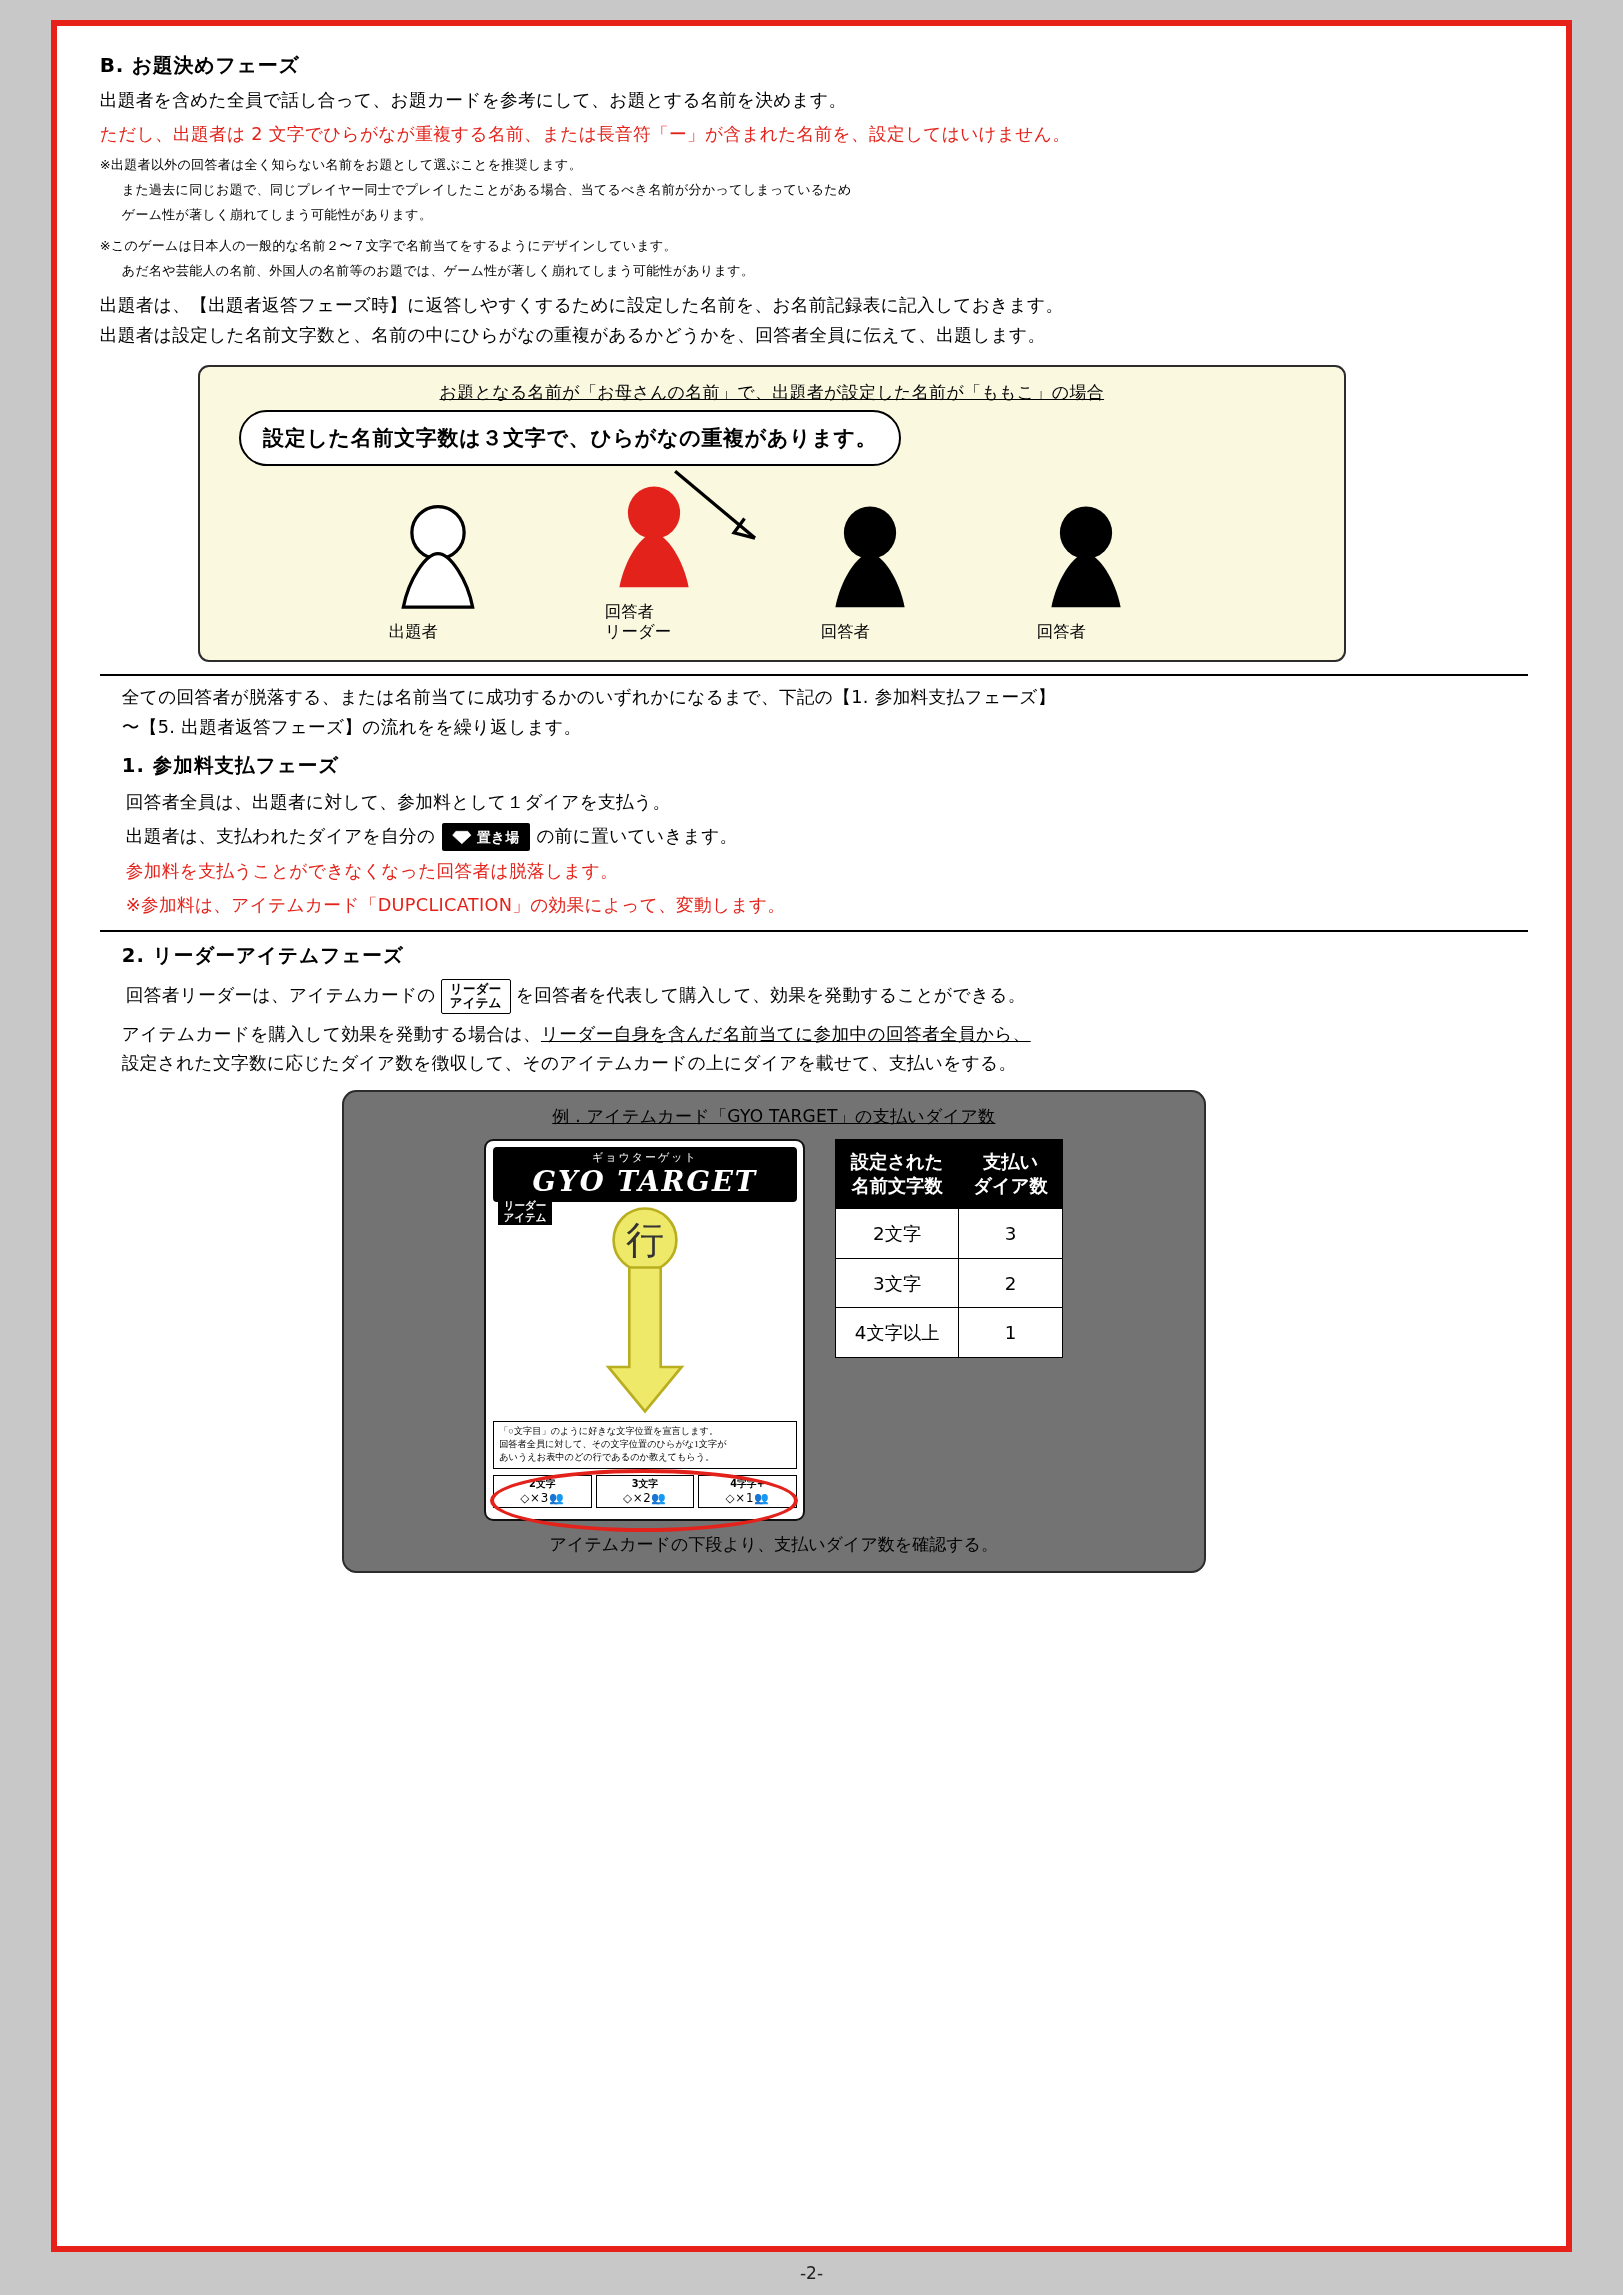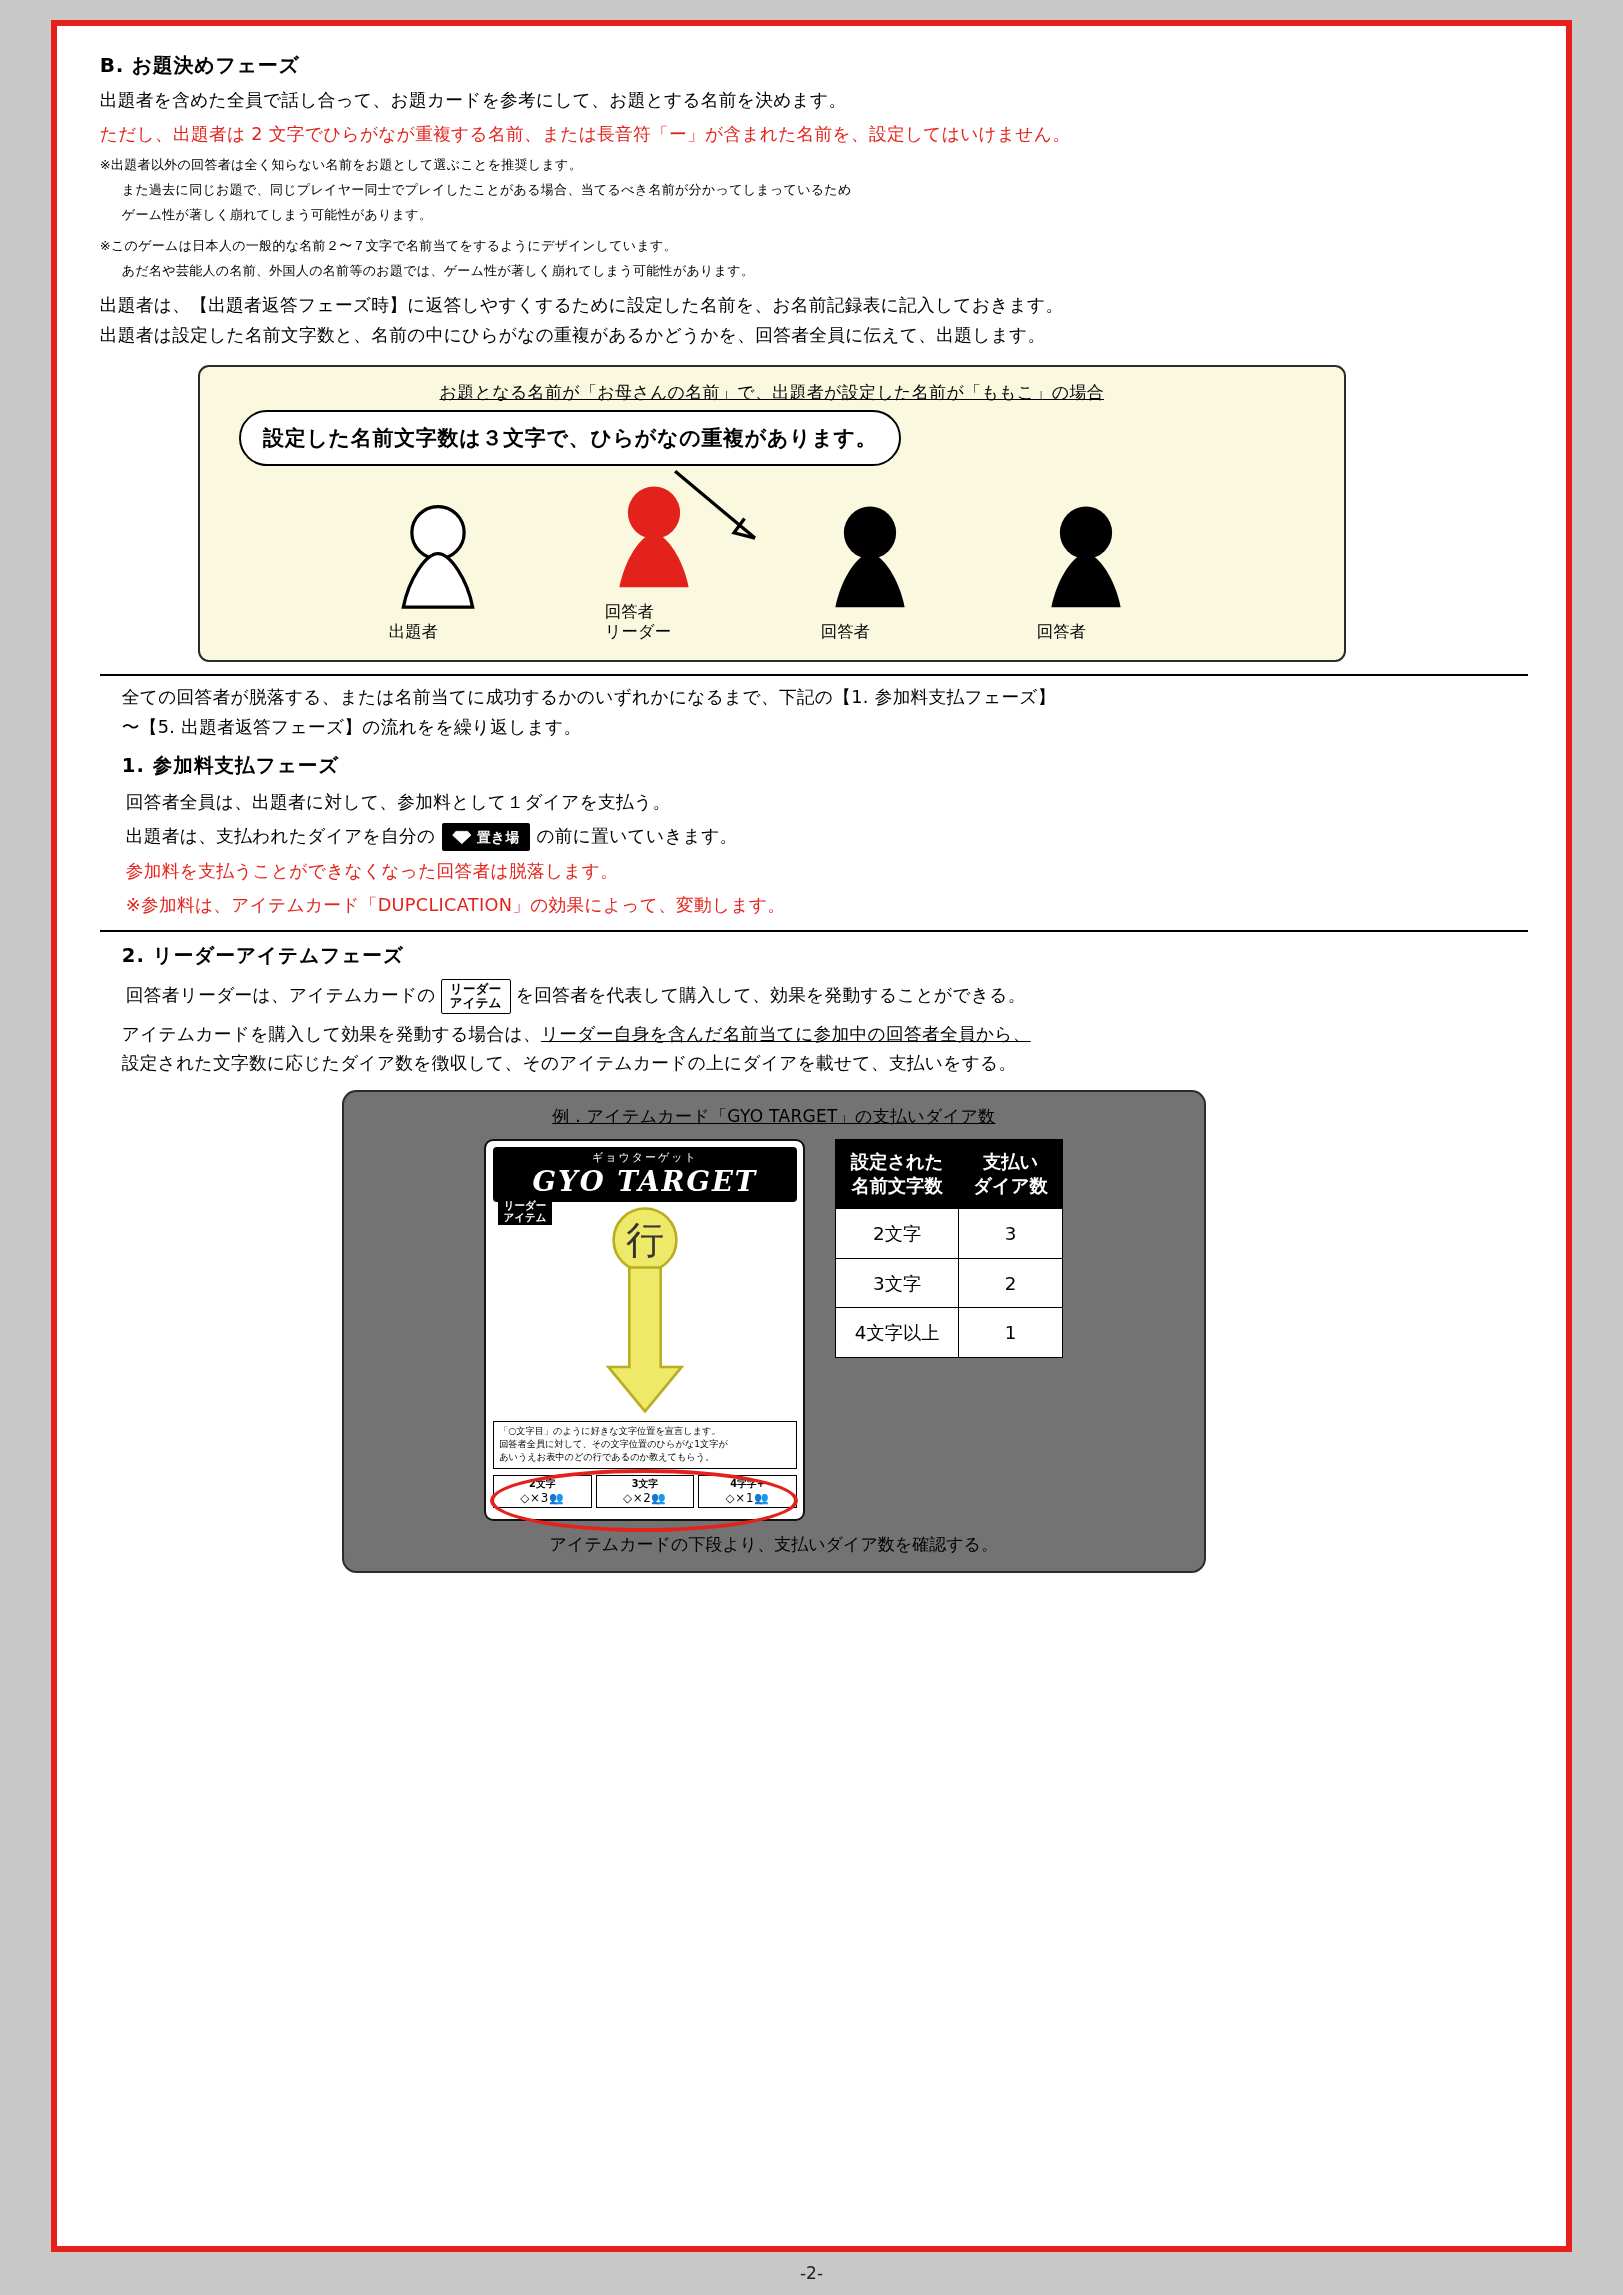--- a/index.html
+++ b/index.html
@@ -127,21 +127,21 @@
     background:#000;color:#fff;text-align:center;border-radius:3.9px;padding:2.6px 0 5.2px;
   }
   .card .title .kana{font-size:11px;letter-spacing:2px;}
   .card .title .main{font-size:27.5px;font-weight:bold;letter-spacing:2px;font-family:"DejaVu Serif","Liberation Serif",serif;font-style:italic;}
   .card .ltag{
     position:absolute;left:11.8px;top:56px;background:#000;color:#fff;
     font-size:10.5px;font-weight:bold;text-align:center;padding:2px 5.2px;line-height:1.15;
   }
   .card .art{height:216px;position:relative;}
   .card .desc{
-    border:1.3px solid #000;font-size:9.2px;line-height:1.4;padding:3.9px 5.2px;margin-top:2.6px;
+    border:1.3px solid #000;font-size:9.2px;line-height:1.4;padding:3.9px 5.2px;margin-top:2.6px;font-family:Liberation Serif, serif;
   }
   .card .bottom{
     display:flex;gap:3.9px;margin-top:6.5px;position:relative;padding-bottom:3.9px;
   }
   .card .bcell{
     flex:1;border:1.3px solid #000;text-align:center;font-size:9.8px;padding:1.3px 0 2.6px;
   }
   .card .bcell .t{font-weight:bold;}
   .card .bcell .g{font-size:11.8px;letter-spacing:0.7px;}
   .ellipse{

